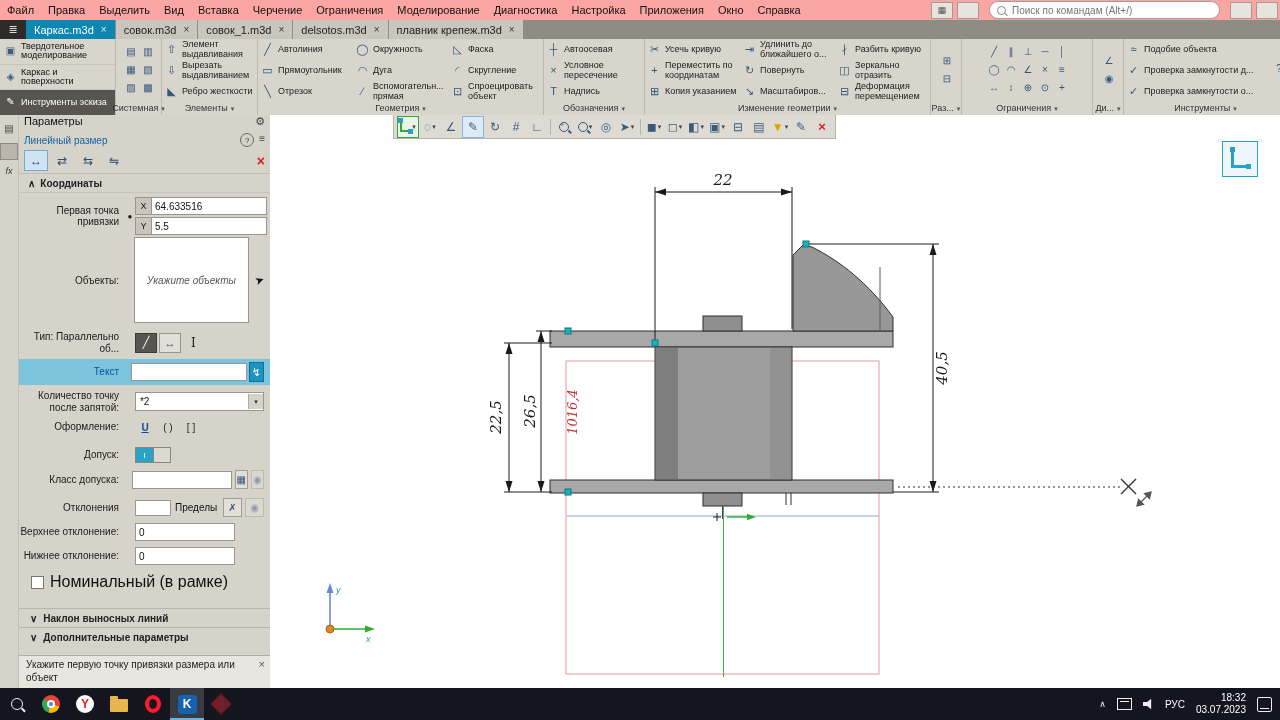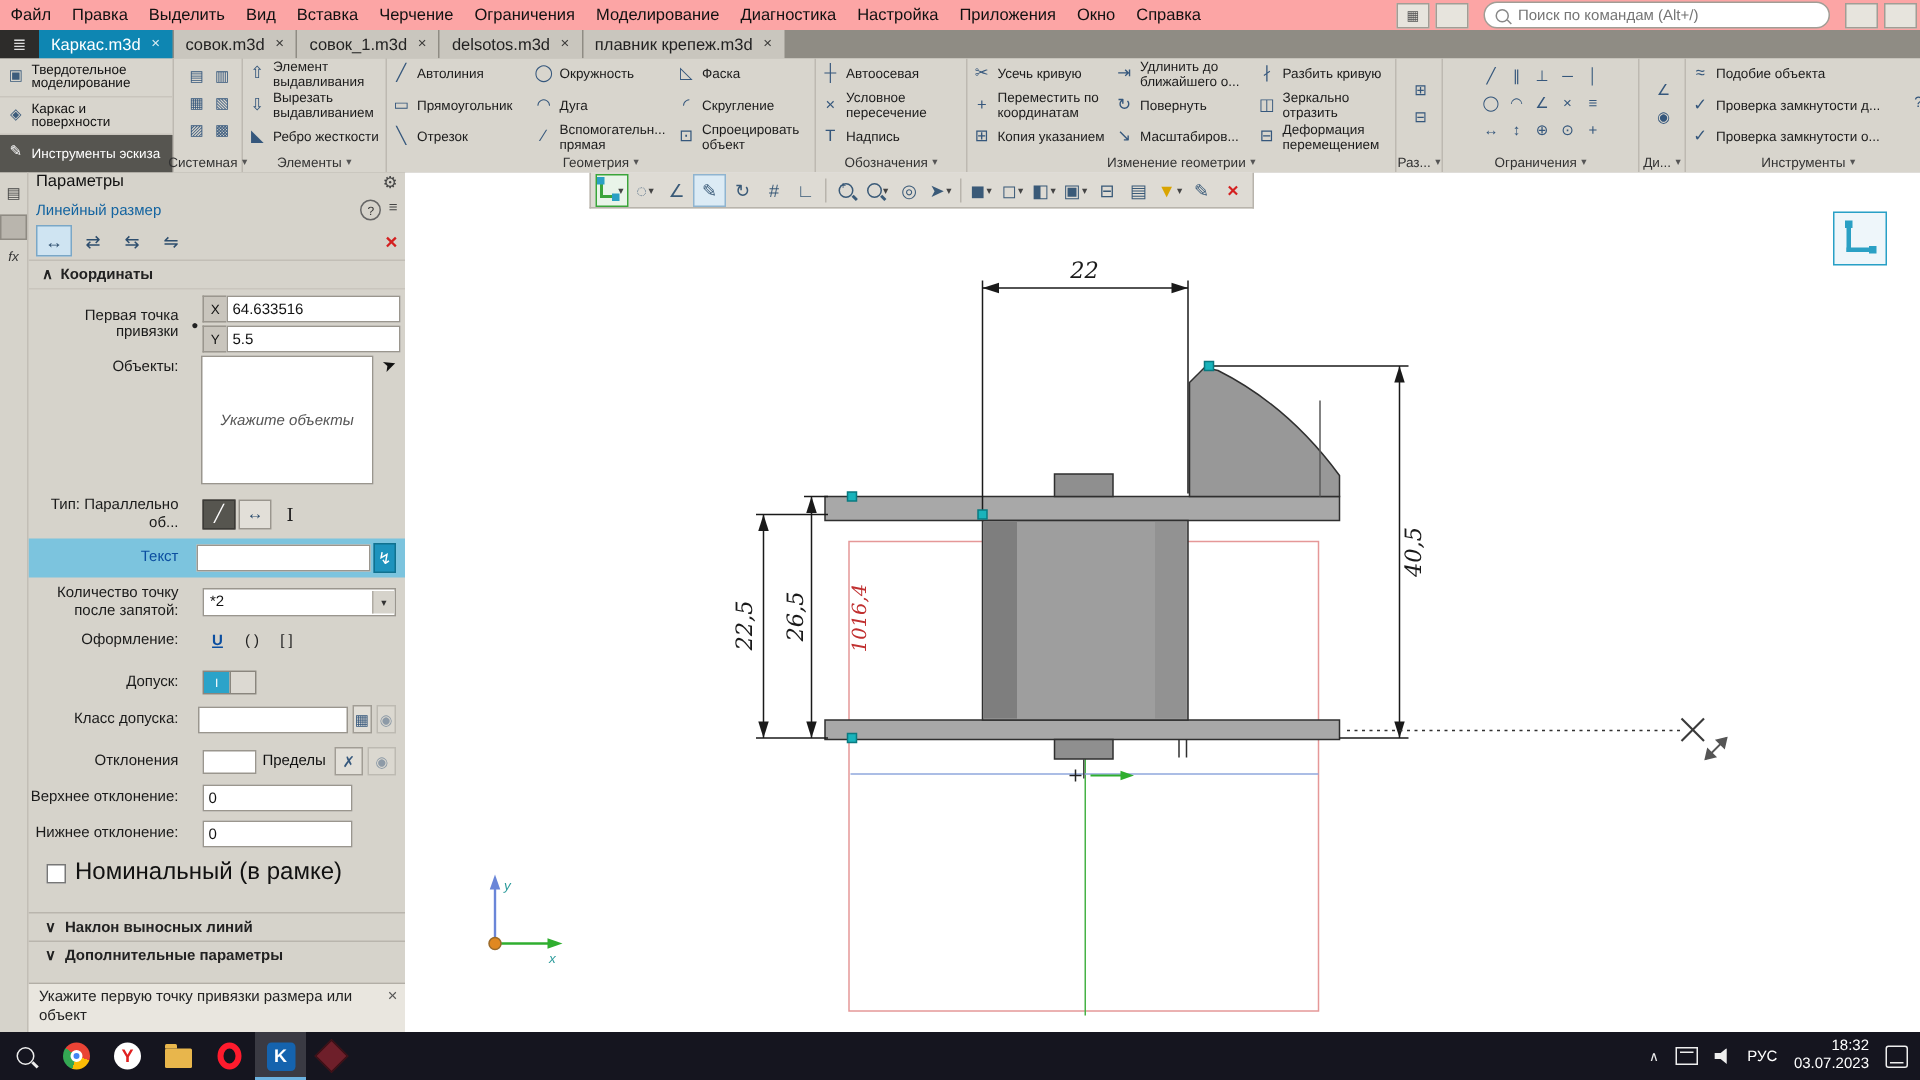--- a/index.html
+++ b/index.html
@@ -466,21 +466,21 @@
             <span class="fl">X</span>
             <input class="fv" value="64.633516" style="">
           </div>
           <div class="xyrow">
             <span class="fl">Y</span>
             <input class="fv" value="5.5" style="">
           </div>
         </div>
       </div>
 
-      <div class="prow" style="align-items:flex-start;margin-top:0">
+      <div class="prow" style="align-items:center;margin-top:0">
         <div class="pl" style="padding-top:2px">Объекты:</div>
         <div style="width:10px"></div>
         <div class="objbox">
           <span>Укажите объекты</span>
         </div>
         <span class="pickic">➤</span>
       </div>
 
       <div class="prow" style="margin-top:6px">
         <div class="pl">Тип: Параллельно об...</div>

